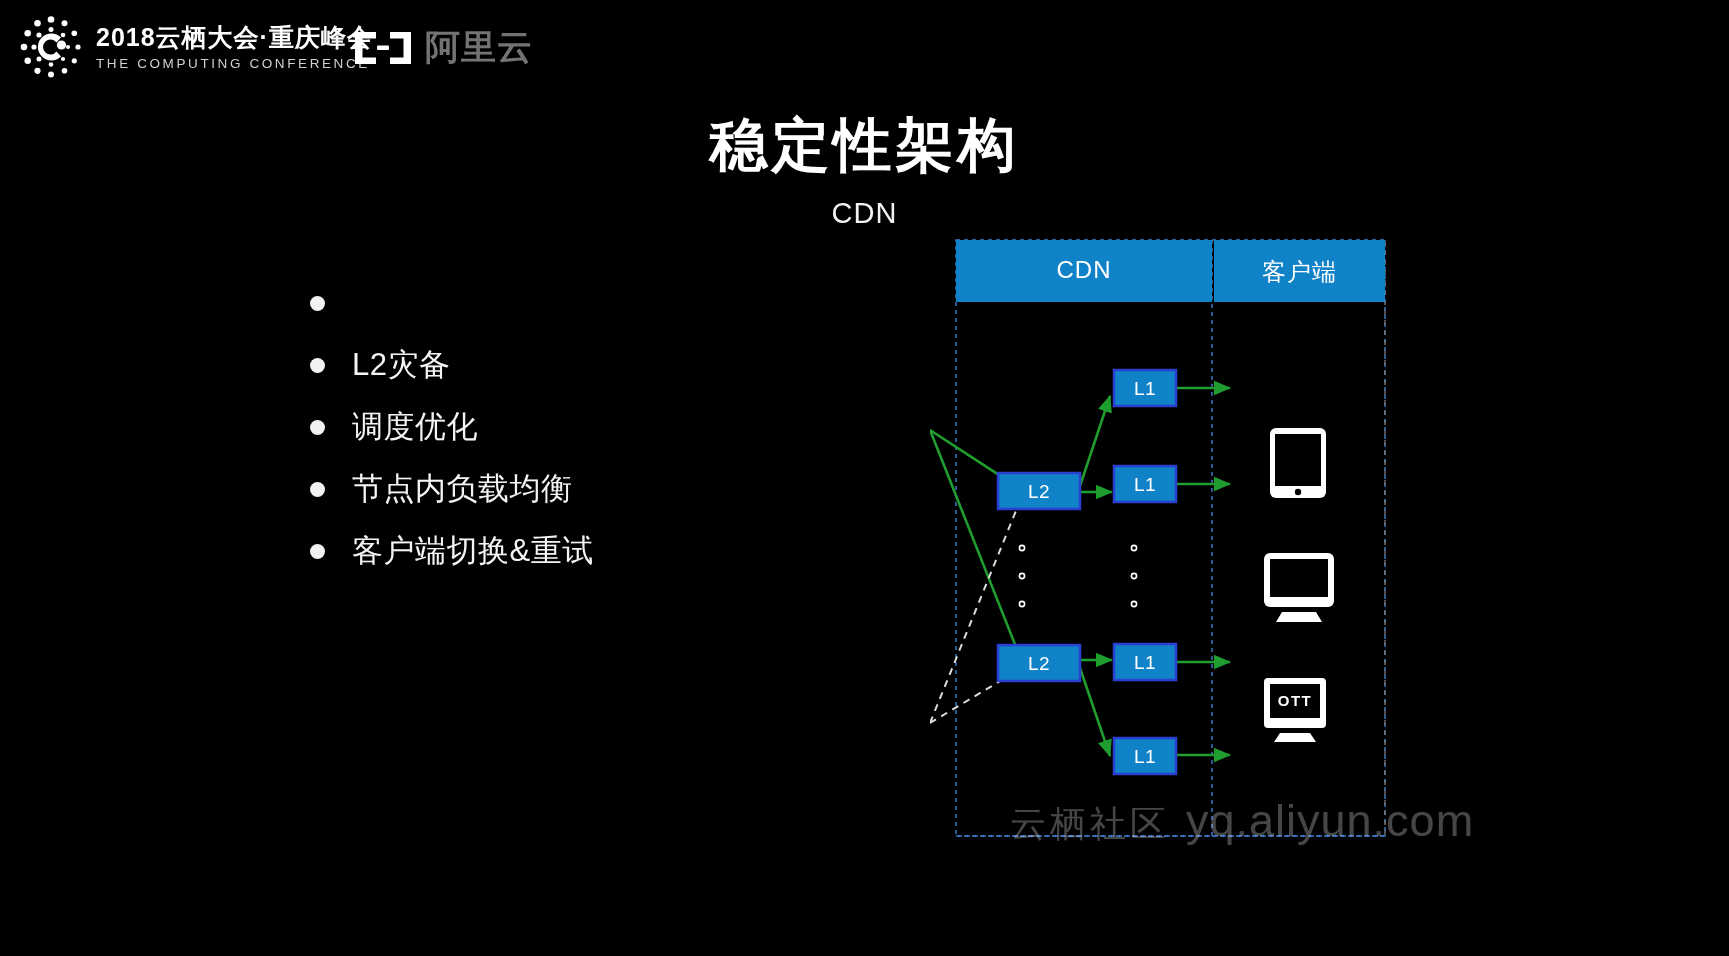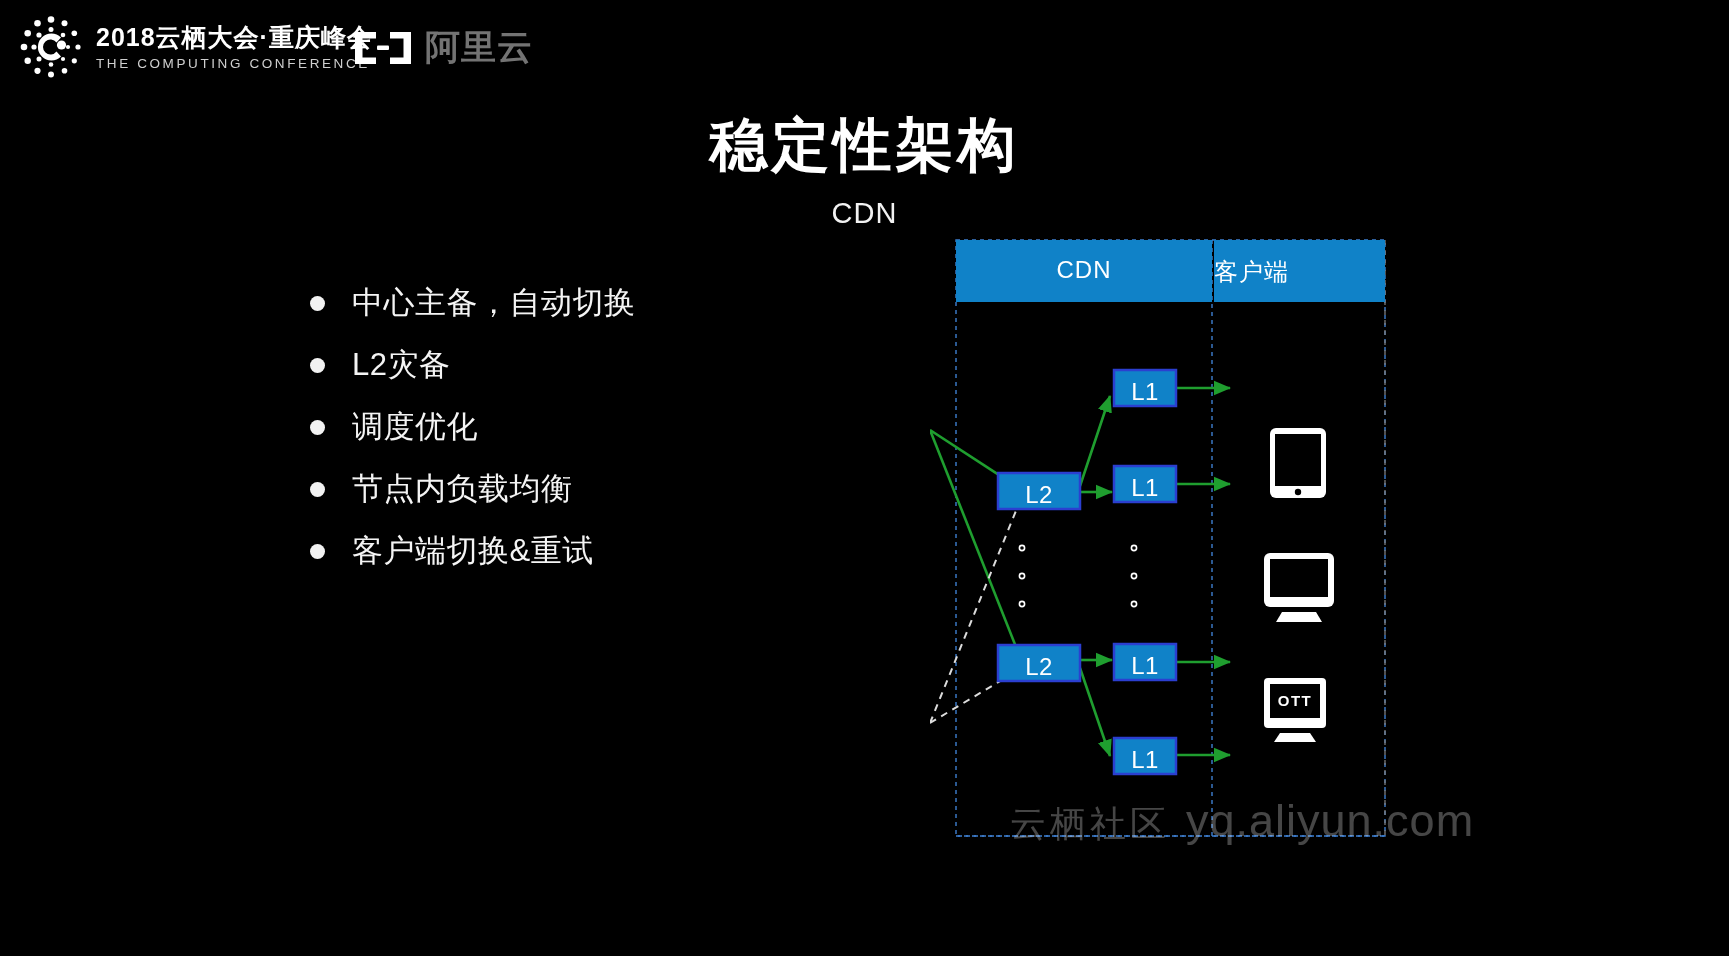--- a/index.html
+++ b/index.html
@@ -50,21 +50,21 @@
 
   
   #diagram { position:absolute; left:930px; top:228px; width:640px; height:620px; }
   #diagram svg { position:absolute; left:0; top:0; }
 
   .hdr-label {
     position:absolute; color:#fff; font-size:24px; letter-spacing:1px;
     white-space:nowrap; pointer-events:none;
   }
   .node-label {
-    position:absolute; color:#fff; font-size:24px; letter-spacing:0.5px;
+    position:absolute; color:#fff; font-size:19px; letter-spacing:0.5px;
     white-space:nowrap; pointer-events:none;
   }
 
   
   #watermark {
     position:absolute; left:1010px; top:795px;
     display:flex; align-items:baseline; opacity:0.30;
   }
   #wm-cn { font-size:36px; color:#e8e8e8; letter-spacing:4px; font-weight:400; }
   #wm-url { font-size:45px; color:#e8e8e8; letter-spacing:1px; margin-left:16px; font-weight:400; }
@@ -128,21 +128,20 @@
 </div>
 
 <div id="title-block">
   <div id="slide-title">稳定性架构</div>
   <div id="slide-subtitle">CDN</div>
 </div>
 
 <div id="bullets">
   <div class="bullet">
     <span class="bullet-dot"></span>
-    <span class="bullet-text">中心主备，自动切换</span>
   </div>
   <div class="bullet">
     <span class="bullet-dot"></span>
     <span class="bullet-text">L2灾备</span>
   </div>
   <div class="bullet">
     <span class="bullet-dot"></span>
     <span class="bullet-text">调度优化</span>
   </div>
   <div class="bullet">
@@ -222,21 +221,21 @@
       <path d="M352,384 h34 l6,10 h-46 z"></path>
     </g>
     <g fill="#ffffff">
       <rect x="334" y="450" width="62" height="50" rx="4"></rect>
       <rect x="340" y="456" width="50" height="34" fill="#000"></rect>
       <path d="M350,505 h30 l6,9 h-42 z"></path>
     </g>
   </svg>
 
   <div class="hdr-label" style="left:26px; top:28px; width:256px; text-align:center;">CDN</div>
-  <div class="hdr-label" style="left:284px; top:28px; width:171px; ">客户端</div>
+  <div class="hdr-label" style="left:284px; top:28px; width:171px; text-align:center;">客户端</div>
 
   <div class="node-label" style="left:68px; top:253px; width:82px; text-align:center;">L2</div>
   <div class="node-label" style="left:68px; top:425px; width:82px; text-align:center;">L2</div>
 
   <div class="node-label" style="left:184px; top:150px; width:62px; text-align:center;">L1</div>
   <div class="node-label" style="left:184px; top:246px; width:62px; text-align:center;">L1</div>
   <div class="node-label" style="left:184px; top:424px; width:62px; text-align:center;">L1</div>
   <div class="node-label" style="left:184px; top:518px; width:62px; text-align:center;">L1</div>
 
   <div class="node-label" style="left:334px; top:464px; width:62px; text-align:center; font-size:15px; font-weight:700; letter-spacing:1.5px;">OTT</div>

